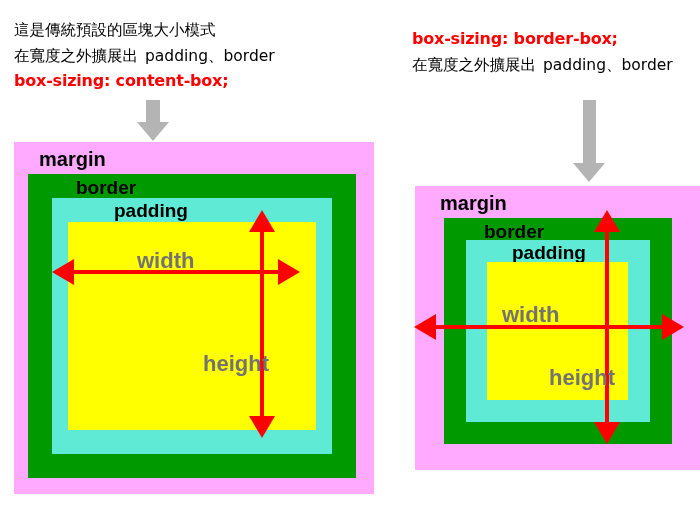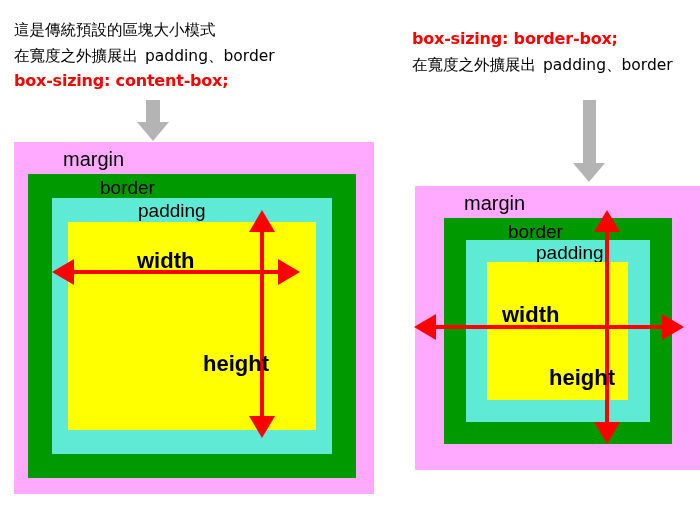--- a/index.html
+++ b/index.html
@@ -36,22 +36,22 @@
   }
 
   
   .bm-margin{position:absolute;background:#ffaaff;}
   .bm-border{position:absolute;background:#009900;}
   .bm-padding{position:absolute;background:#5eead4;}
   .bm-content{position:absolute;background:#ffff00;}
 
   .bm-label{
     position:absolute;
-    color:#000000;font-weight:normal;
-    white-space:nowrap;line-height:1;margin-left:24px;
+    color:#000000;font-weight:bold;
+    white-space:nowrap;line-height:1;
   }
 
   
   .mline-h{position:absolute;background:#ff0000;height:4px;}
   .mline-v{position:absolute;background:#ff0000;width:4px;}
   .ahead{position:absolute;width:0;height:0;}
   .ahead-left{
     border-top:13px solid transparent;
     border-bottom:13px solid transparent;
     border-right:22px solid #ff0000;
@@ -65,21 +65,21 @@
     border-left:13px solid transparent;
     border-right:13px solid transparent;
     border-bottom:22px solid #ff0000;
   }
   .ahead-down{
     border-left:13px solid transparent;
     border-right:13px solid transparent;
     border-top:22px solid #ff0000;
   }
   .dim-label{
-    position:absolute;color:#000000;font-weight:bold;
+    position:absolute;color:#737373;font-weight:bold;
     white-space:nowrap;line-height:1;z-index:5;
   }
 </style>
 </head>
 <body>
 
 <div class="panel" id="panel-left">
 
   <div class="caption" style="left:14px;top:22px;">
     <div class="cap-line cap-normal">這是傳統預設的區塊大小模式</div>

